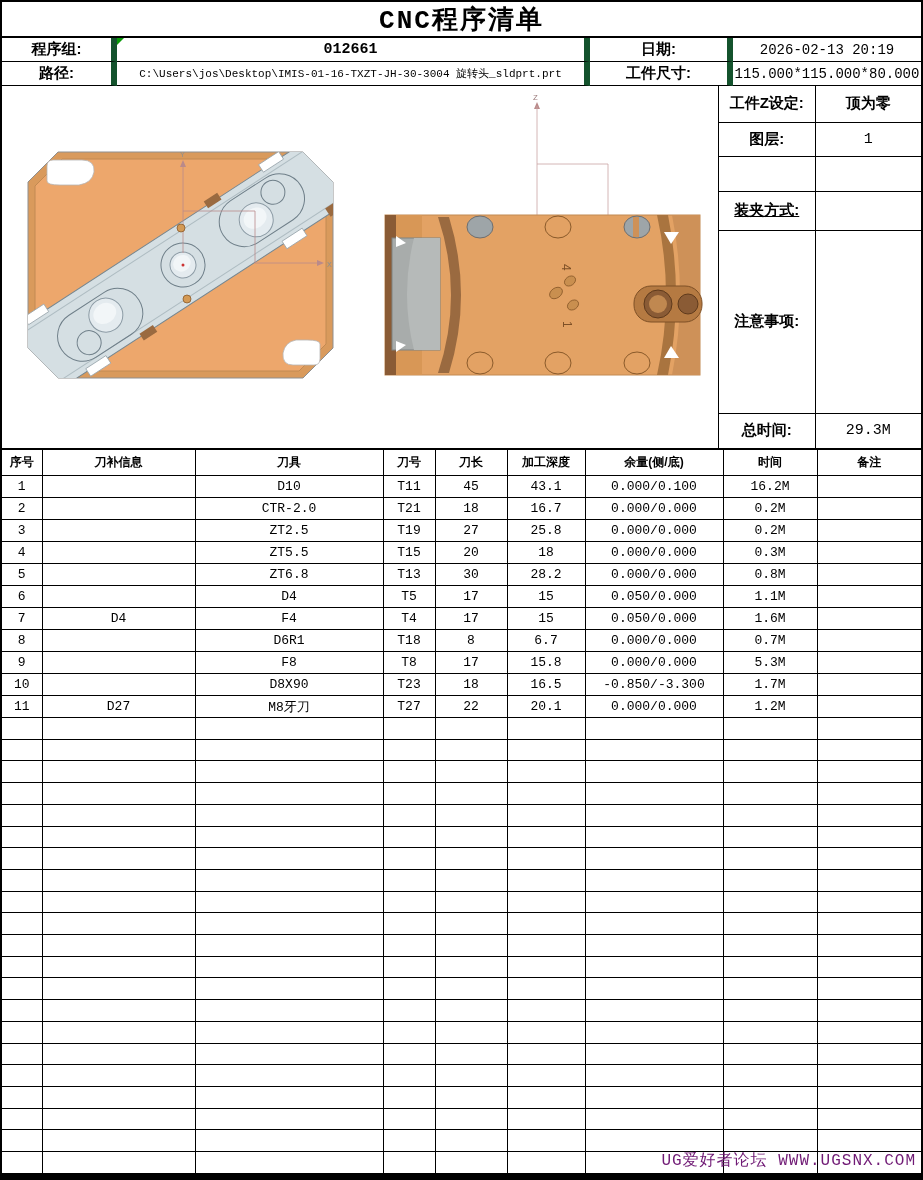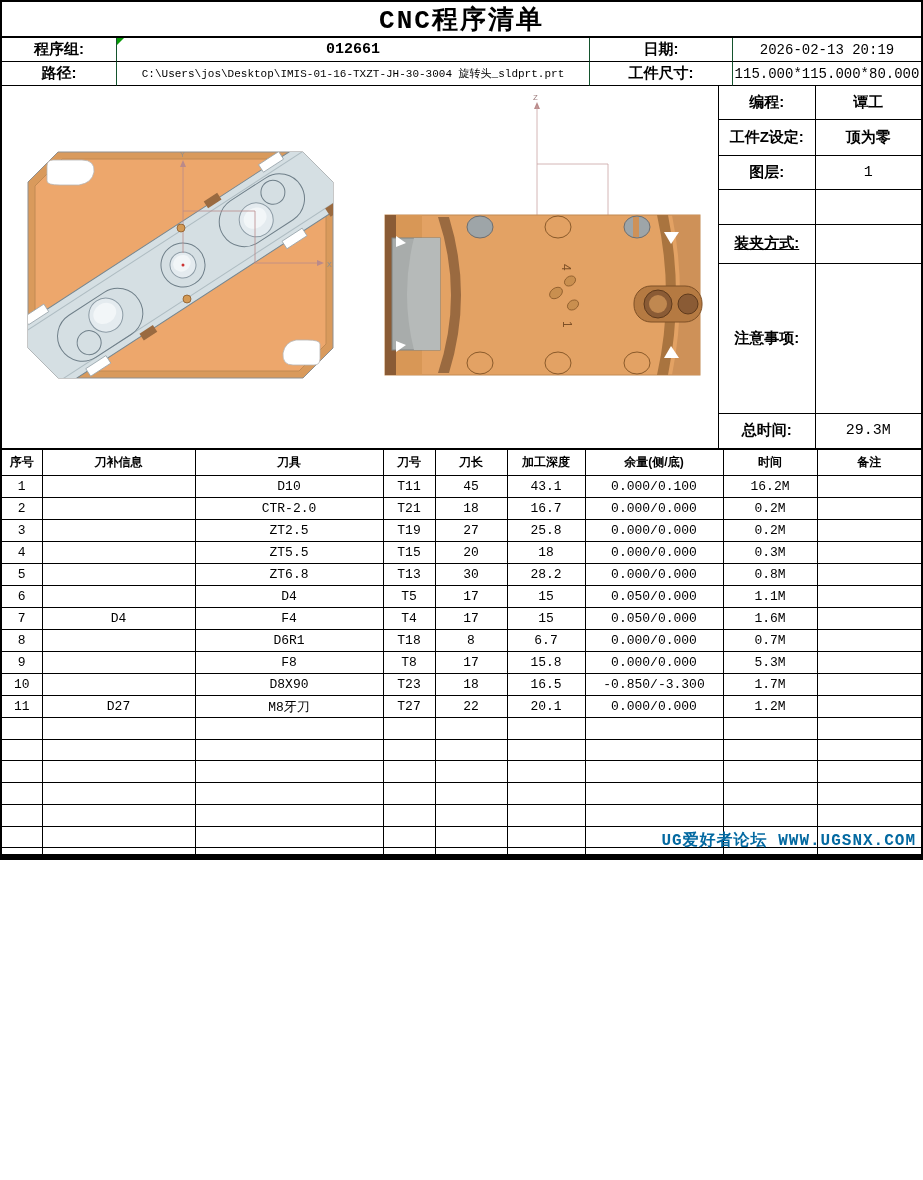--- a/index.html
+++ b/index.html
@@ -1,40 +1,40 @@
 <!DOCTYPE html>
 <html><head>
 <meta charset="utf-8">
 <style>
   * { box-sizing: border-box; margin: 0; padding: 0; }
   body { background: #ffffff; font-family: "Liberation Sans", sans-serif; }
   .page {
     position: relative;
-    width: 923px; height: 860px;
+    width: 923px; height: 1180px;
     background: #fff;
     border: 2px solid #000;
     border-bottom: 6px solid #000;
     overflow: hidden;
   }
   
   .title-box {
     height: 36px;
     border-bottom: 2px solid #000;
     display: flex; align-items: center; justify-content: center;
     font-family: "Liberation Mono", "DejaVu Sans Mono", monospace;
     font-weight: bold; font-size: 26px; letter-spacing: 2px; color: #000;
   }
   
   .top-grid {
     display: grid;
     grid-template-columns: 115px 473px 143px 1fr;
     grid-template-rows: 24px 24px;
   }
   .top-grid .cell {
-    border-right: 1px solid #14532d;
+    border-right: 6px solid #14532d;
     border-bottom: 1px solid #000;
     display: flex; align-items: center; justify-content: center;
     overflow: hidden; white-space: nowrap; position: relative;
   }
   .top-grid .cell:nth-child(4n) { border-right: none; }
   .lbl { font-weight: bold; font-size: 15px; }
   .mono { font-family: "Liberation Mono", "DejaVu Sans Mono", monospace; }
   .v-big  { font-size: 15px; font-weight: bold; }
   .v-med  { font-size: 14px; }
   .v-path { font-size: 11px; }
@@ -86,22 +86,22 @@
     font-family: "Liberation Mono", "DejaVu Sans Mono", monospace;
     font-size: 13px;
   }
   .tool-table tr.data-row { height: 22px; }
   .tool-table th:first-child, .tool-table td:first-child { border-left: none; }
   .tool-table th:last-child, .tool-table td:last-child { border-right: none; }
   
   .watermark {
     position: absolute; right: 5px; bottom: 3px;
     font-family: "Liberation Mono", "DejaVu Sans Mono", monospace;
-    font-size: 16px; color: #0369a1; letter-spacing: 1px;
-    pointer-events: none; white-space: nowrap; font-weight: bold;
+    font-size: 16px; color: #701a75; letter-spacing: 1px;
+    pointer-events: none; white-space: nowrap;
   }
   .axis-label { font-family: "Liberation Mono", monospace; }
 </style>
 </head>
 <body>
 
 <div class="page">
 
   <div class="title-box">CNC程序清单</div>
 
@@ -214,24 +214,20 @@
           <ellipse cx="554" cy="207" rx="7" ry="5" transform="rotate(-35 554 207)" fill="#C98F4F" stroke="#8a5a2a" stroke-width="0.8"></ellipse>
           <ellipse cx="571" cy="219" rx="6" ry="4.5" transform="rotate(-35 571 219)" fill="#C98F4F" stroke="#8a5a2a" stroke-width="0.8"></ellipse>
           <text x="565" y="239" transform="rotate(90 565 235)" font-size="12" fill="#7E5026">1</text>
         </g>
       </svg>
     </div>
 
     <div class="side-panel">
       <table>
         <tbody>
-            <tr class="sp-r1">
-          <td class="sp-lbl">编程:</td>
-          <td class="sp-cjk">谭工</td>
-        </tr>
         <tr class="sp-r4">
           <td class="sp-lbl">工件Z设定:</td>
           <td class="sp-cjk">顶为零</td>
         </tr>
         <tr class="sp-r5">
           <td class="sp-lbl">图层:</td>
           <td class="sp-num">1</td>
         </tr>
         <tr class="sp-r6">
           <td></td>

